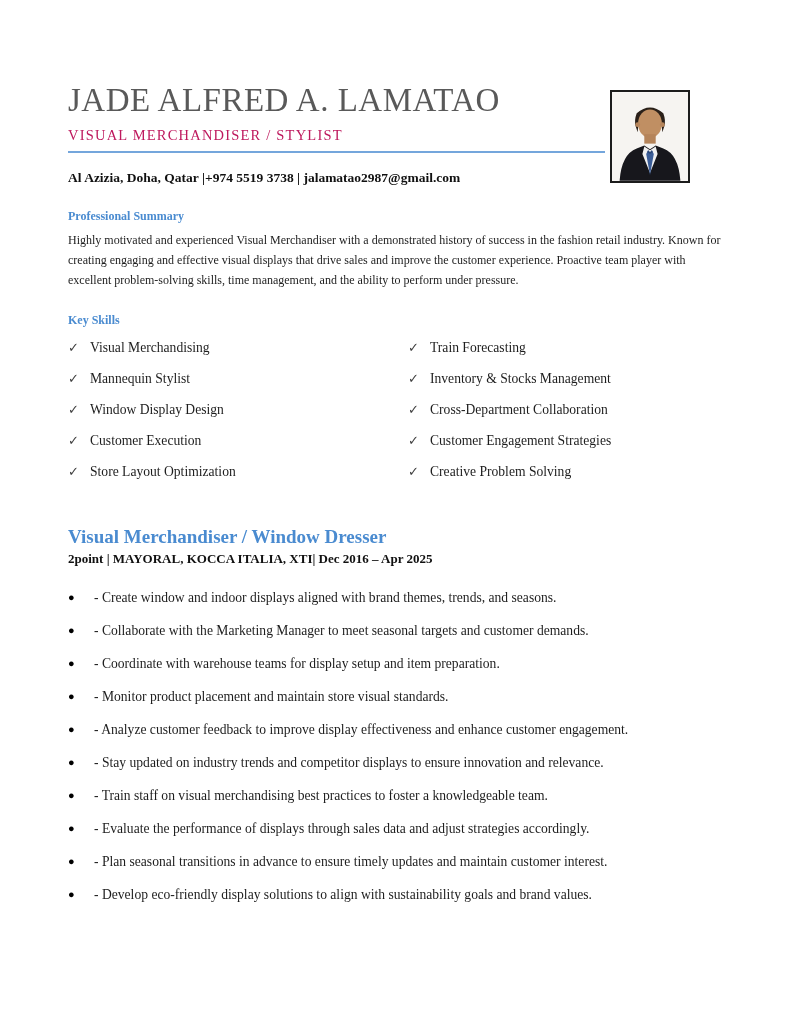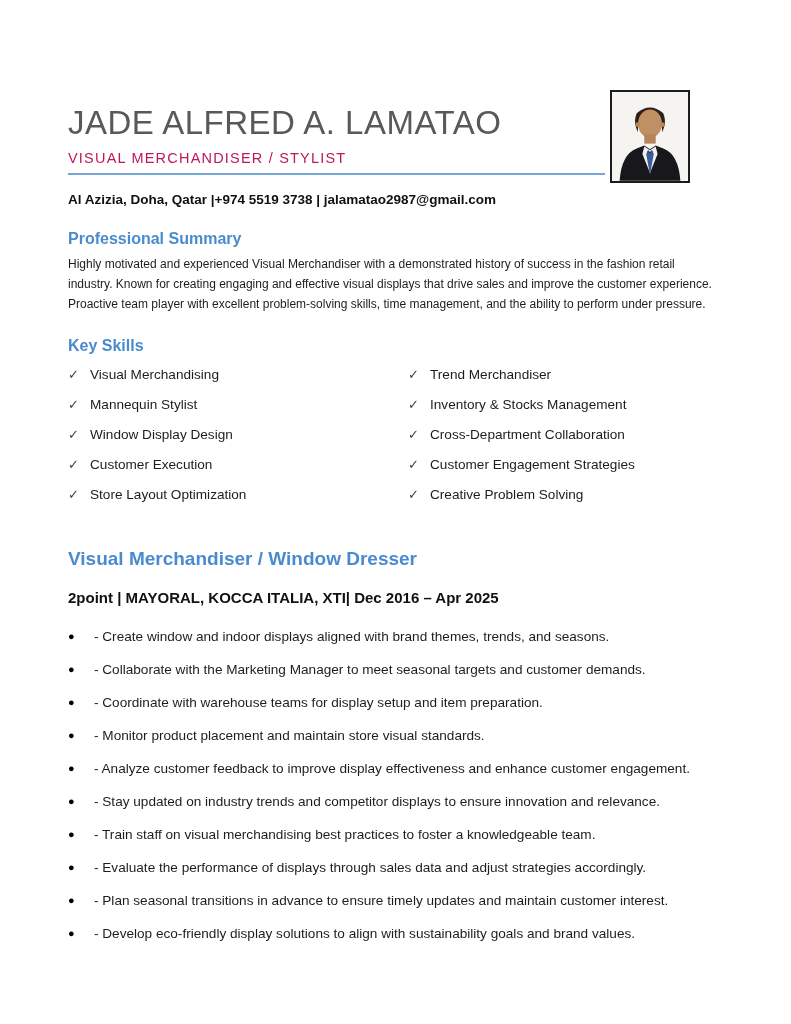--- a/index.html
+++ b/index.html
@@ -2,23 +2,23 @@
 <html><head>
 <meta charset="utf-8">
 <style>
   html, body { margin: 0; padding: 0; background: #ffffff; }
   .page {
     position: relative;
     width: 791px;
     height: 1024px;
     background: #ffffff;
     box-sizing: border-box;
-    padding: 105px 70px 0 68px;
+    padding: 82px 70px 0 68px;
     overflow: hidden;
-    font-family: Liberation Sans, sans-serif;
+    font-family: Liberation Serif, serif;
     color: #1d1d1d;
   }
   
   .name {
     margin: 0;
     font-size: 33px;
     line-height: 36px;
     font-weight: 500;
     letter-spacing: 0.5px;
     color: #595959;
@@ -50,21 +50,21 @@
   .contact {
     margin-top: 17px;
     font-size: 13.5px;
     font-weight: bold;
     color: #111111;
   }
   
   h2.section-heading {
     margin: 0;
     margin-top: 23px;
-    font-size: 16px;
+    font-size: 12px;
     font-weight: bold;
     color: #4a8bd0;
   }
   .summary-text {
     margin: 6px 0 0 0;
     font-size: 12px;
     line-height: 20px;
     color: #1d1d1d;
   }
   
@@ -84,22 +84,22 @@
   }
   
   .job-title {
     margin: 0;
     margin-top: 46px;
     font-size: 19px;
     font-weight: bold;
     color: #4a8bd0;
   }
   .job-meta {
-    margin-top: 19px;
-    font-size: 15px;
+    margin-top: 3px;
+    font-size: 13px;
     font-weight: bold;
     color: #111111;
   }
   ul.duties {
     list-style: none;
     margin: 22px 0 0 0;
     padding: 0;
     font-size: 13.6px;
   }
   ul.duties li {
@@ -158,21 +158,21 @@
 
   <section>
     <h2 class="section-heading">Key Skills</h2>
     <div class="skills-grid">
       <div class="skill-cell">
           <span class="check">✓</span>
           <span>Visual Merchandising</span>
         </div>
       <div class="skill-cell">
           <span class="check">✓</span>
-          <span>Trend Merchandiser</span>
+          <span>Train Forecasting</span>
         </div>
       <div class="skill-cell">
           <span class="check">✓</span>
           <span>Mannequin Stylist</span>
         </div>
       <div class="skill-cell">
           <span class="check">✓</span>
           <span>Inventory &amp; Stocks Management</span>
         </div>
       <div class="skill-cell">

